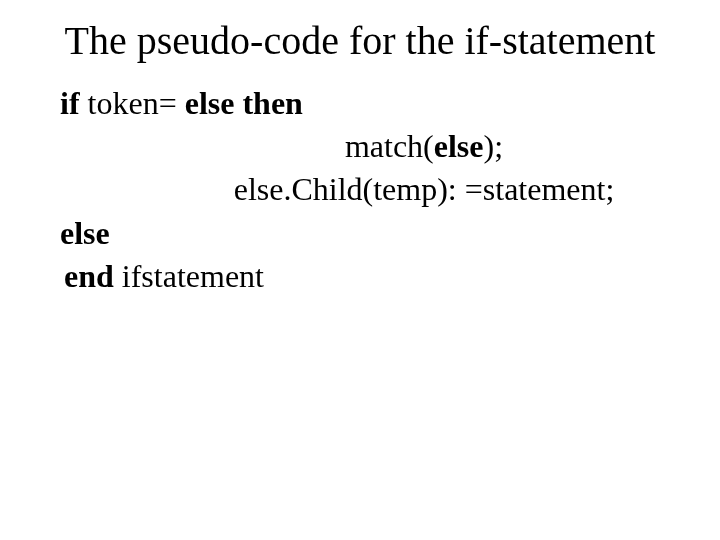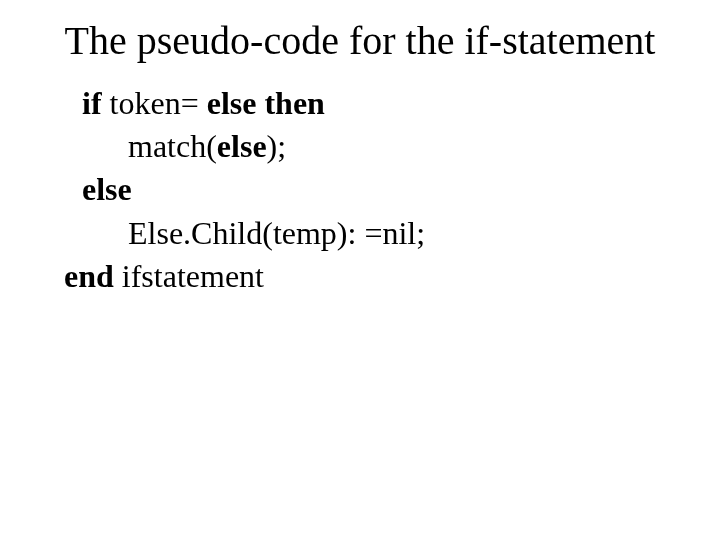--- a/index.html
+++ b/index.html
@@ -23,43 +23,43 @@
     line-height: 1.15;
     padding-top: 18px;
     font-weight: normal;
   }
   .body {
     font-size: 32px;
     line-height: 1.35;
     padding-top: 18px;
   }
   .line { white-space: pre; }
-  .ind0 { padding-left: 82px; }
-  .ind1 { padding-left: 128px; }
+  .ind0 { padding-left: 60px; }
+  .ind1 { padding-left: 128px; text-align: center; }
   .ind-neg { padding-left: 64px; }
   .b { font-weight: bold; }
 </style>
 </head>
 <body>
 
 <div class="slide">
 
   <div class="title">
     <div>The pseudo-code for the if-statement</div>
   </div>
 
   <div class="body">
 
     <div class="line ind0"><span class="b">if</span><span> token= </span><span class="b">else</span><span class="b"> then</span></div>
 
     <div class="line ind1"><span>match(</span><span class="b">else</span><span>);</span></div>
 
+    <div class="line ind1">else.Child(temp): =statement;</div>
 
     <div class="line ind0 b">else</div>
 
-    <div class="line ind1">Else.Child(temp): =nil;</div>
 
 
     <div class="line ind-neg"><span class="b">end</span><span> ifstatement</span></div>
 
   </div>
 
 </div>
 
 </body></html>

